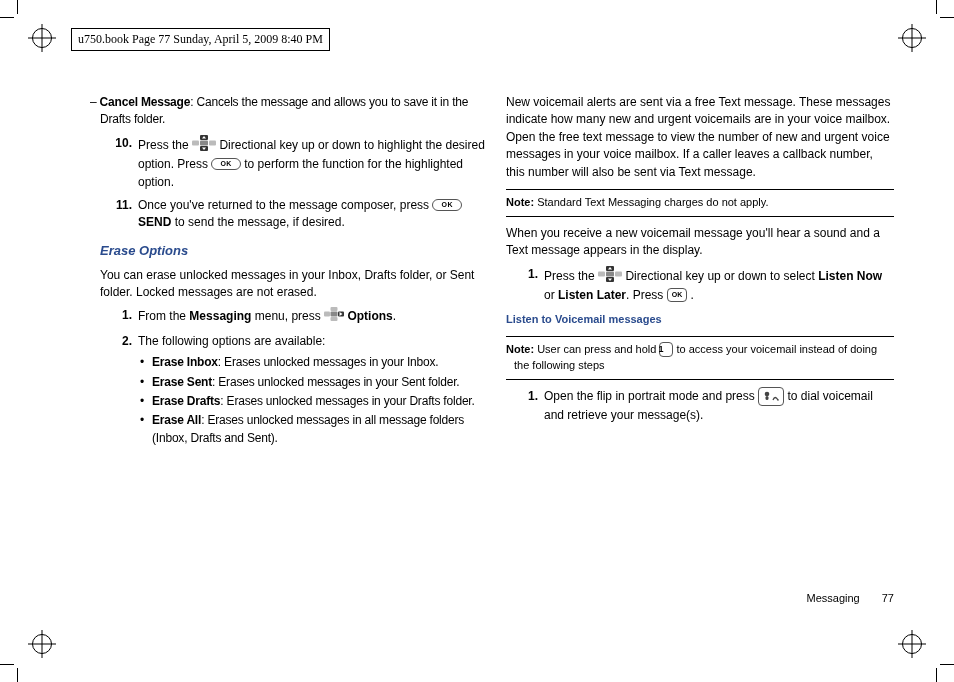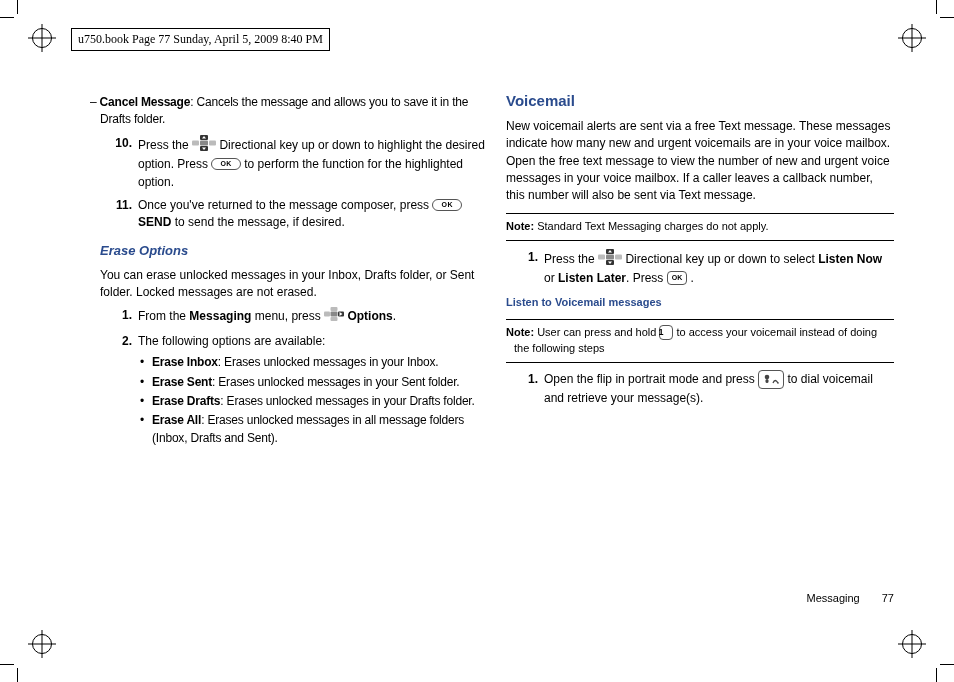--- a/index.html
+++ b/index.html
@@ -223,27 +223,27 @@
           <div class="body"><b>Erase Drafts</b><span>: Erases unlocked messages in your Drafts folder.</span></div>
       </div>
       <div class="bullet-item">
         <div class="dot">•</div>
           <div class="body"><b>Erase All</b><span>: Erases unlocked messages in all message folders (Inbox, Drafts and Sent).</span></div>
       </div>
 
     </div>
 
     <div class="col">
-      <div class="sec-hd-main">Voicemail</div>
       <p class="body-indent">New voicemail alerts are sent via a free Text message. These messages indicate how many new and urgent voicemails are in your voice mailbox. Open the free text message to view the number of new and urgent voice messages in your voice mailbox. If a caller leaves a callback number, this number will also be sent via Text message.</p>
 
       <div class="note-block">
         <div class="note-body"><b>Note:</b><span> Standard Text Messaging charges do not apply.</span></div>
       </div>
 
+      <p class="body-indent">When you receive a new voicemail message you'll hear a sound and a Text message appears in the display.</p>
 
       <div class="num-item">
         <div class="num">1.</div>
         <div class="body">
           <span>Press the </span>
           <span class="dpad-icon">
             <svg width="24" height="16" viewBox="0 0 24 16">
                 <rect x="8" y="0" width="8" height="5" rx="1" fill="#333"></rect>
                 <rect x="8" y="11" width="8" height="5" rx="1" fill="#333"></rect>
                 <rect x="0" y="5.5" width="7" height="5" rx="1" fill="#bbb"></rect>

